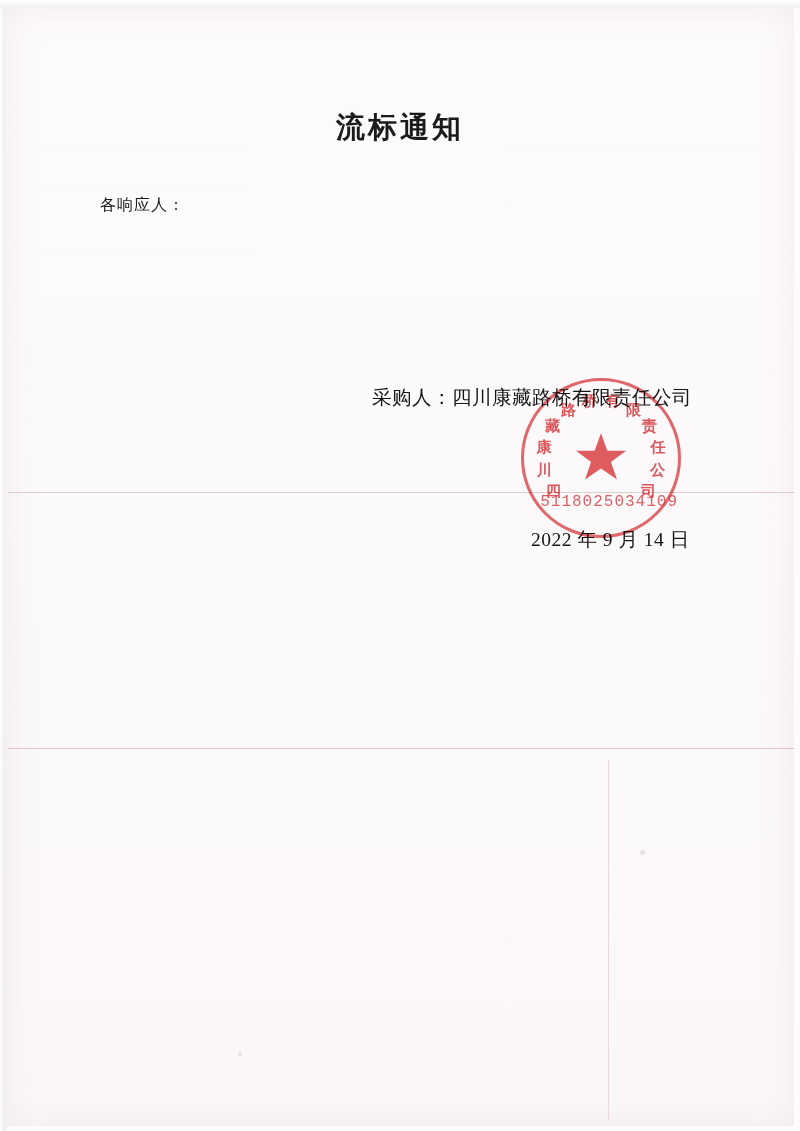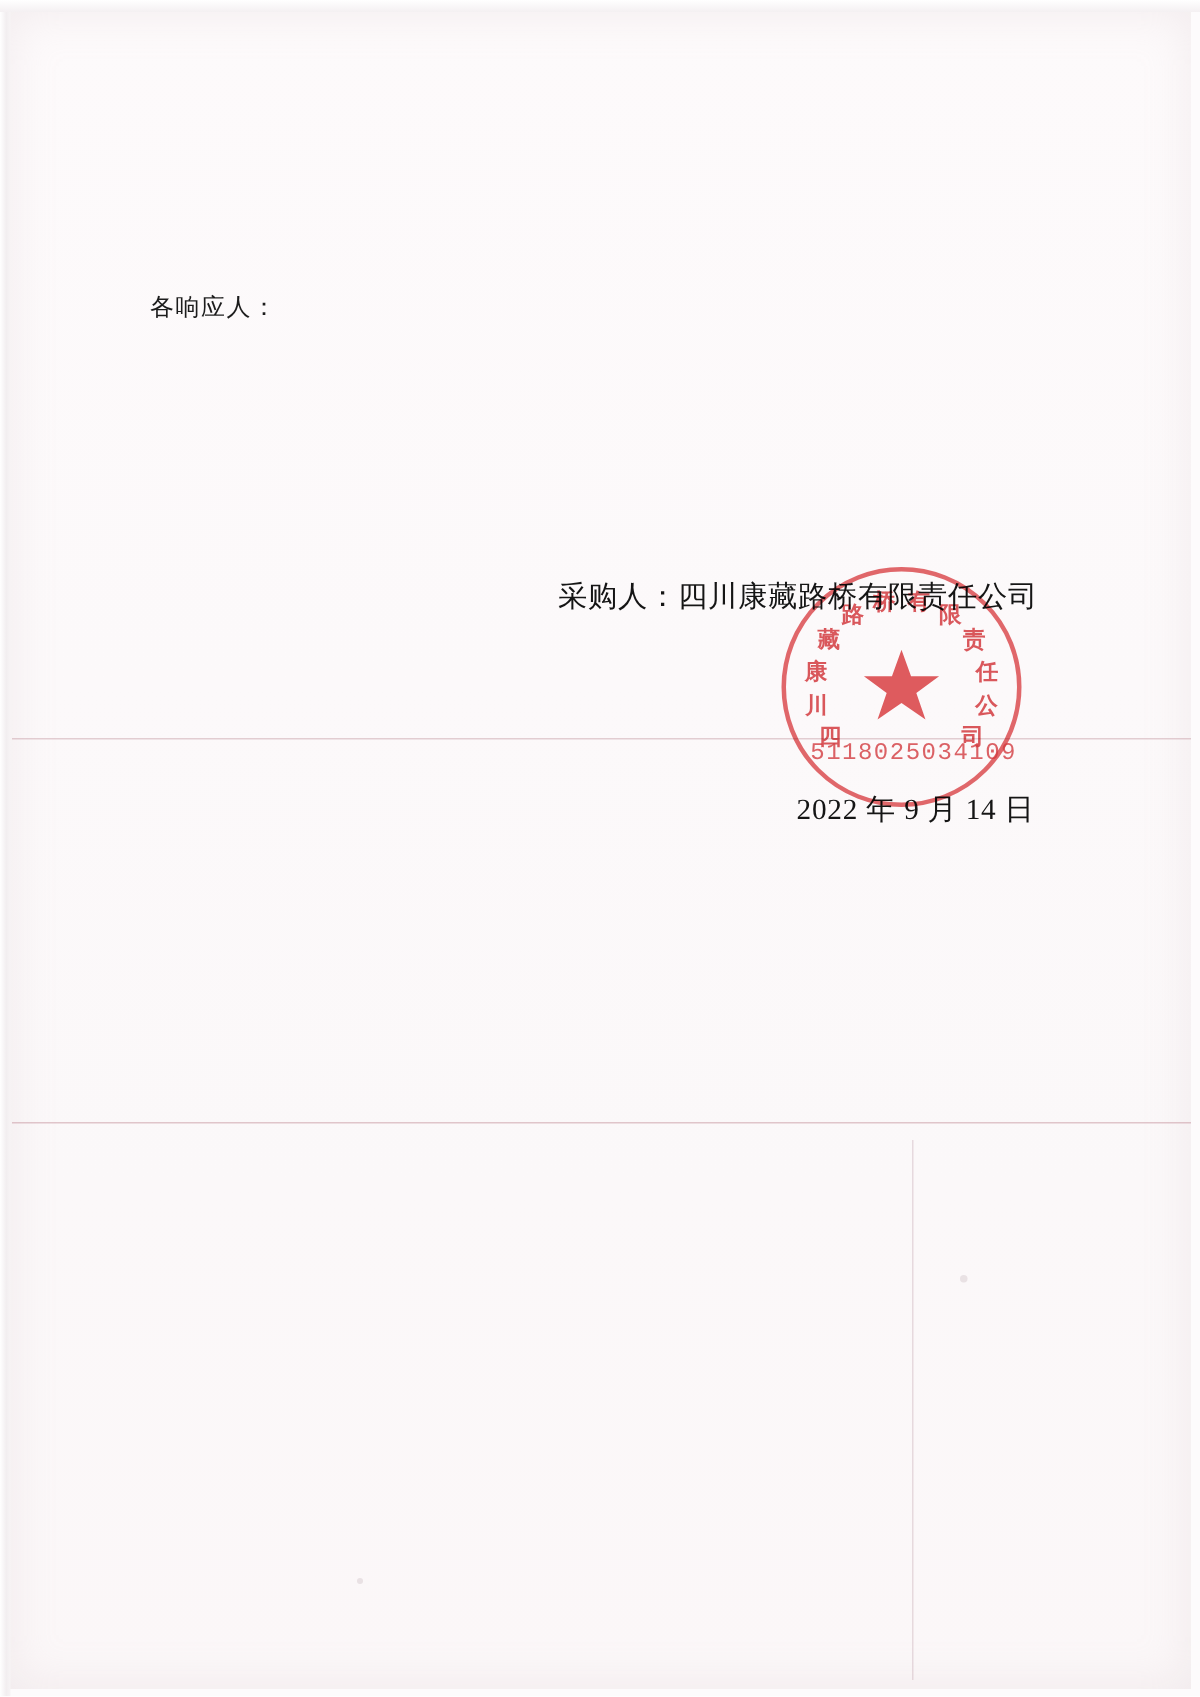--- a/index.html
+++ b/index.html
@@ -193,20 +193,21 @@
   <div class="edge-left"></div>
   <div class="edge-top"></div>
 
   <div class="crease c1"></div>
   <div class="crease c2"></div>
   <div class="crease-v"></div>
 
   <div class="smudge" style="left:640px; top:850px; width:5px; height:5px;"></div>
   <div class="smudge" style="left:238px; top:1052px; width:4px; height:4px;"></div>
 
+  <div class="title">流标通知</div>
 
   <div class="salutation">各响应人：</div>
 
 
   <div class="signer">采购人：四川康藏路桥有限责任公司</div>
   <div class="date">2022 年 9 月 14 日</div>
 
   <div class="seal">
     <div class="seal-inner"></div>
     <div class="seal-text" id="seal-ring-text">

